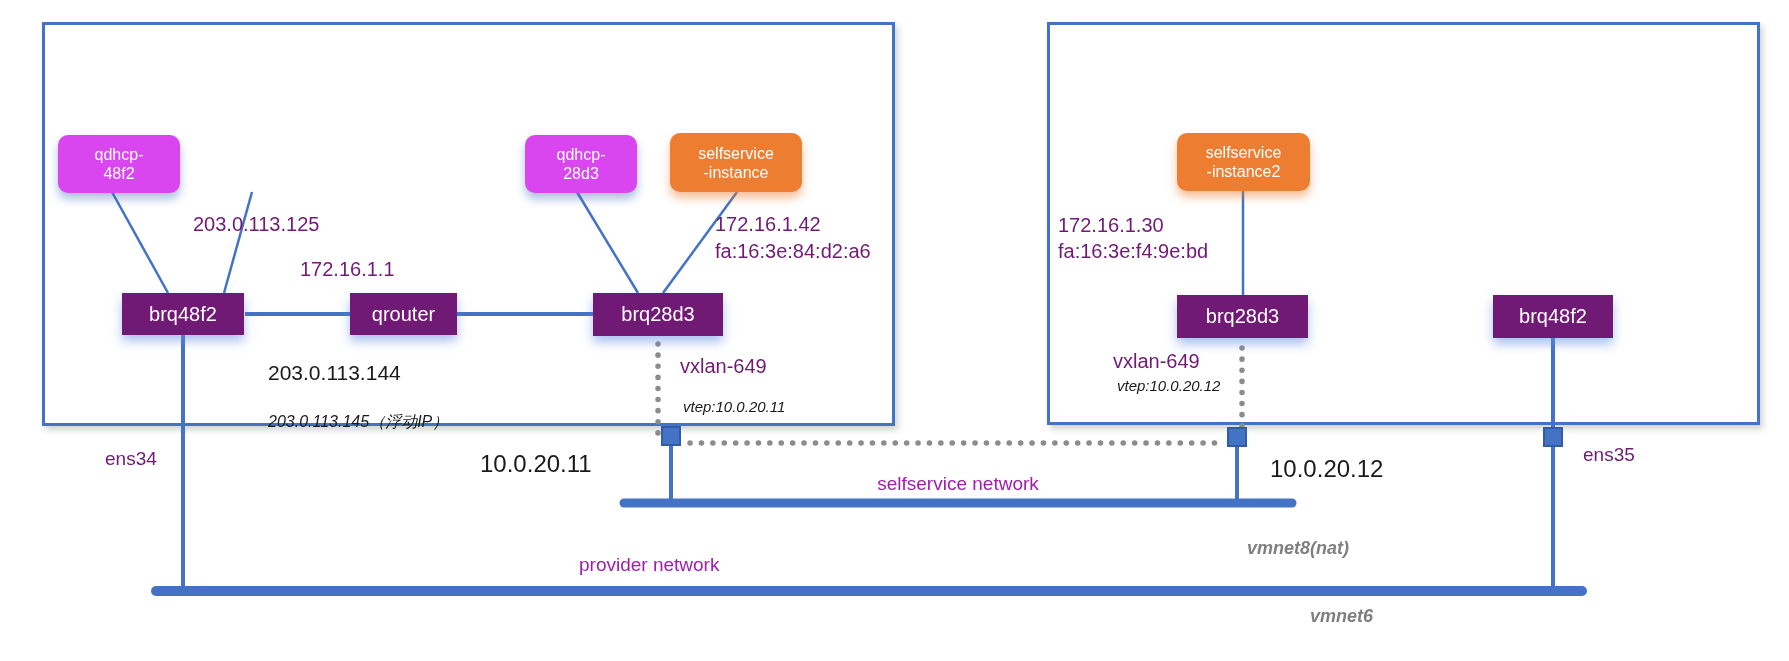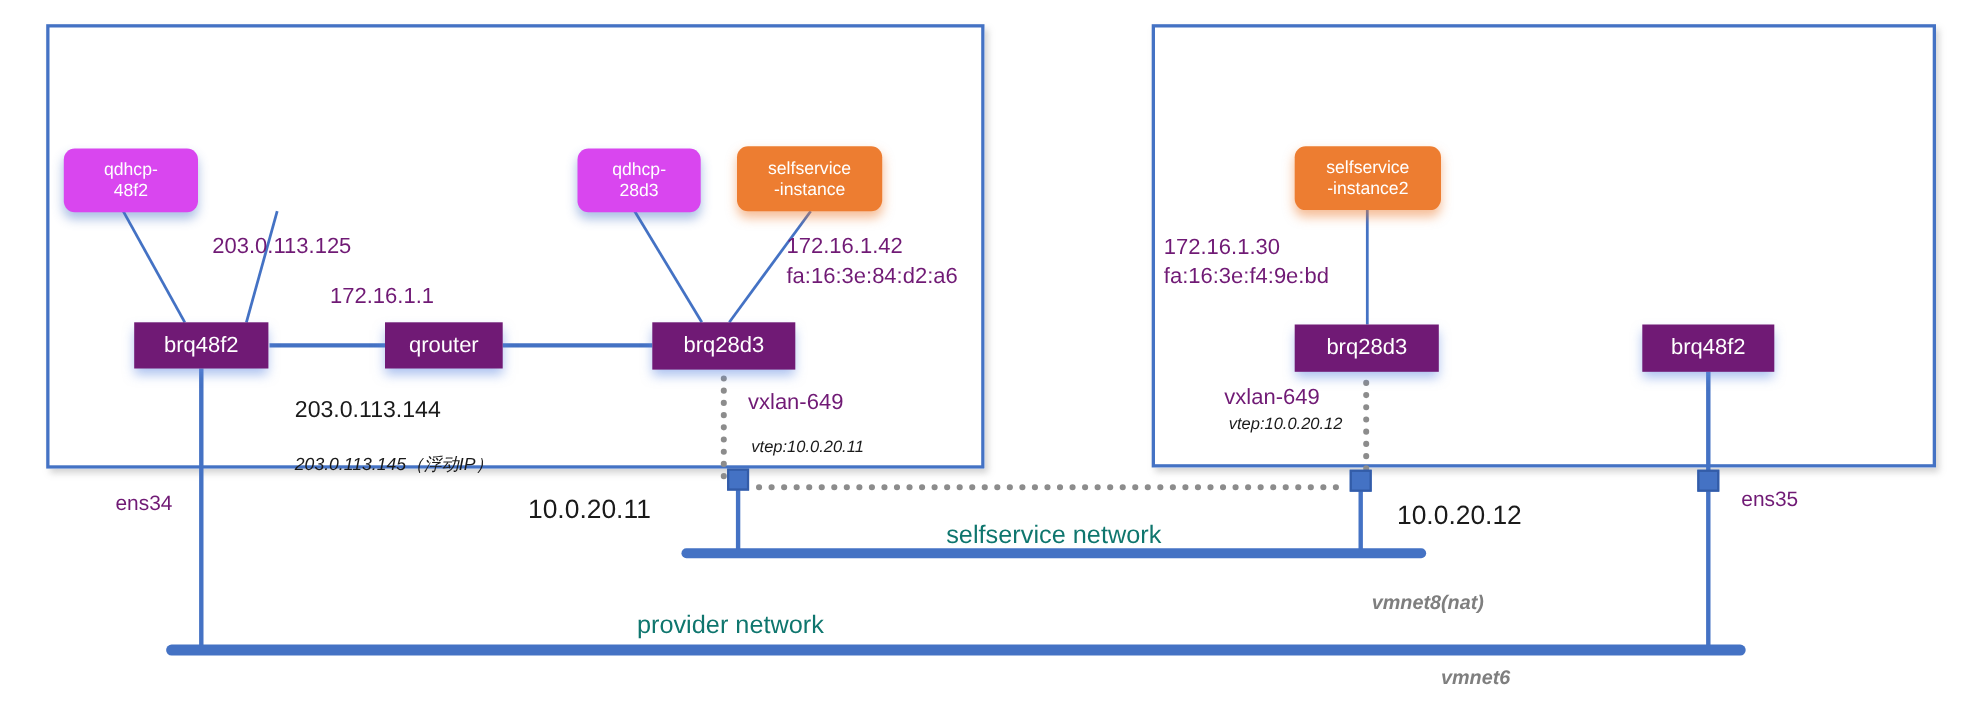--- a/index.html
+++ b/index.html
@@ -25,21 +25,21 @@
   .bridge{
     position:absolute;background:#701a75;color:#ffffff;font-size:20px;
     display:flex;align-items:center;justify-content:center;box-sizing:border-box;
     box-shadow:0 6px 10px rgba(100,140,225,0.55);
   }
   .lbl{position:absolute;color:#701a75;font-size:20px;white-space:nowrap;}
   .lbl-big{position:absolute;color:#1a1a1a;font-size:24px;white-space:nowrap;}
   .lbl-mid{position:absolute;color:#1a1a1a;font-size:21px;white-space:nowrap;}
   .lbl-italic{position:absolute;color:#1a1a1a;font-size:16px;font-style:italic;white-space:nowrap;}
   .lbl-vtep{position:absolute;color:#1a1a1a;font-size:15px;font-style:italic;white-space:nowrap;}
-  .lbl-green{position:absolute;color:#0f766e;font-size:23px;white-space:nowrap;}
+  .lbl-green{position:absolute;color:#a21caf;font-size:19px;white-space:nowrap;}
   .lbl-vm{position:absolute;color:#7F7F7F;font-size:18px;font-style:italic;font-weight:bold;white-space:nowrap;}
   .sq{
     position:absolute;width:20px;height:20px;background:#4472C4;border:2px solid #335CA8;box-sizing:border-box;
   }
   svg{position:absolute;left:0;top:0;}
 </style>
 </head>
 <body>
 
 <div id="stage">

